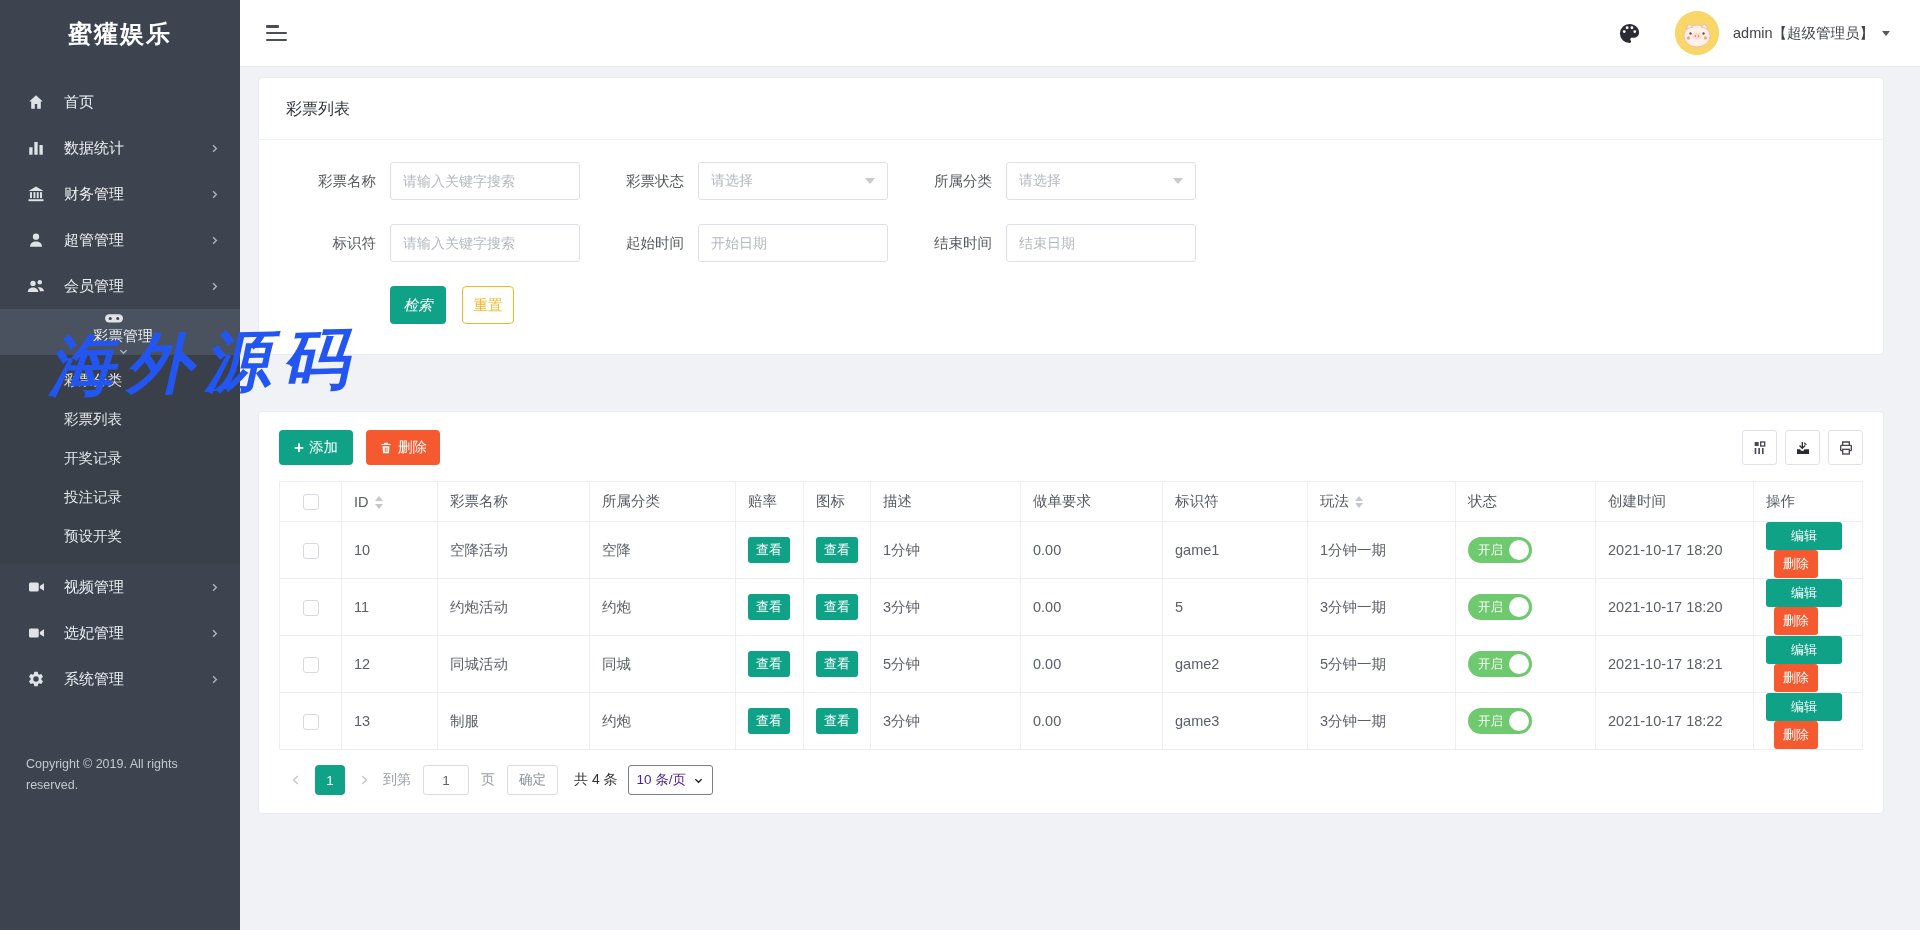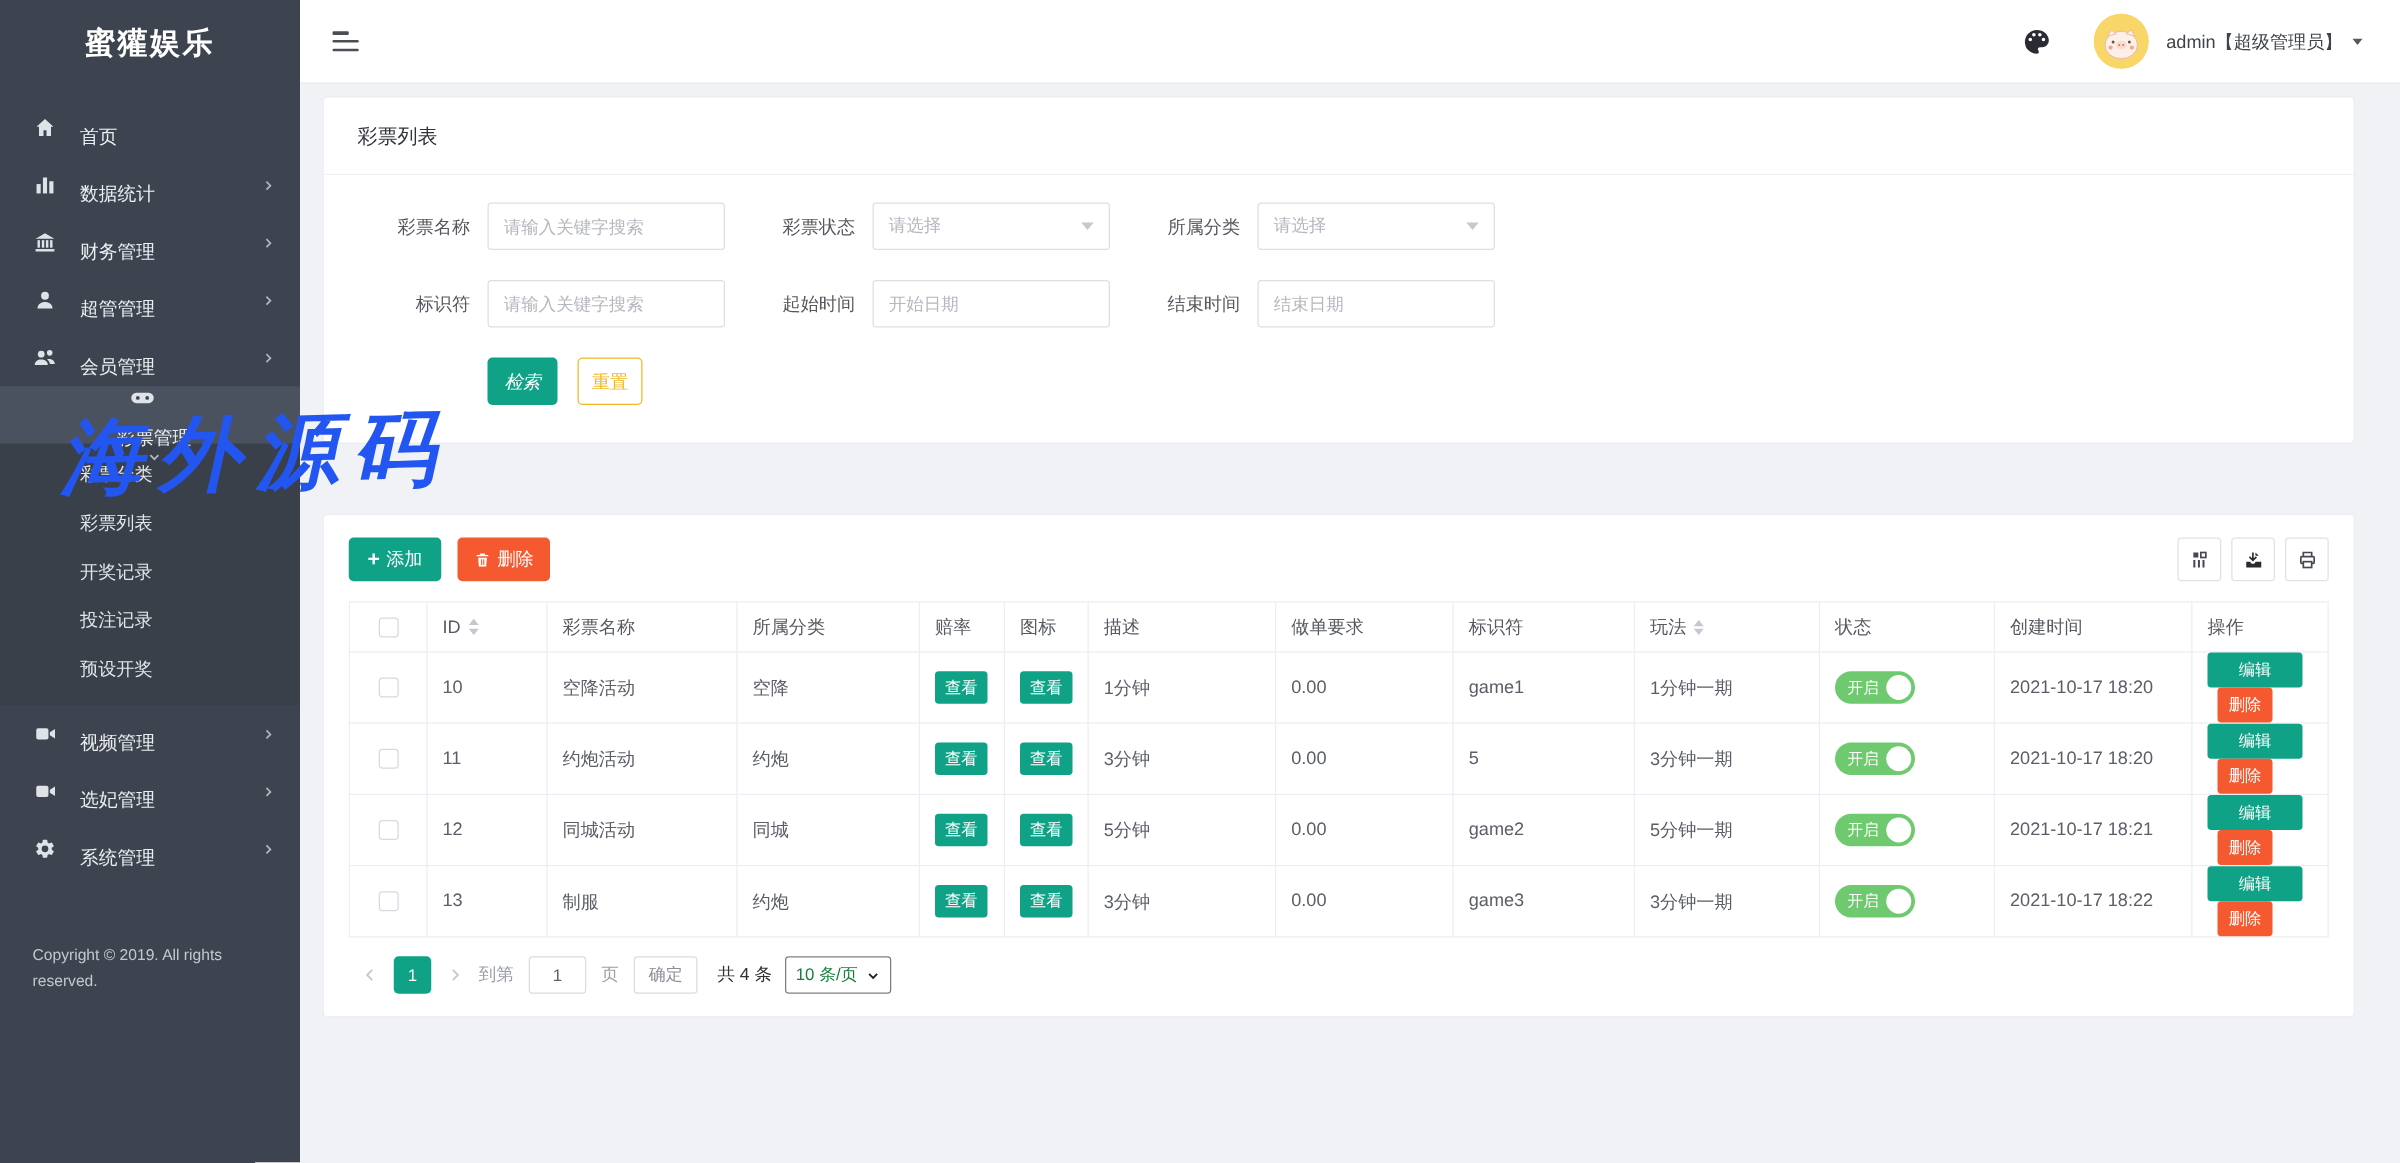--- a/index.html
+++ b/index.html
@@ -6,21 +6,21 @@
   html,body { width:1920px; height:930px; overflow:hidden; font-family:"Liberation Sans","DejaVu Sans",sans-serif; }
   body { background:#f0f2f6; }
   .app { display:flex; width:1920px; height:930px; }
 
   
   .sidebar { width:240px; min-width:240px; height:930px; background:#3d444f; color:#e9ecef; position:relative; z-index:2; }
   .logo { height:67px; display:flex; align-items:center; justify-content:center; font-size:24px; font-weight:bold; color:#fff; letter-spacing:2px; }
   .nav { margin-top:12px; }
   .nav-item { height:46px; display:flex; align-items:center; padding:0 20px 0 26px; font-size:15px; cursor:pointer; color:#eceff2; }
   .nav-item .nav-icon { width:20px; height:20px; margin-right:18px; display:flex; align-items:center; justify-content:center; color:#dfe3e8; }
-  .nav-item .nav-label { flex:1;margin-top:14px; }
+  .nav-item .nav-label { flex:1; }
   .nav-arrow { color:#aeb6bf; display:flex; align-items:center; }
   .nav-arrow.down svg { transform:rotate(90deg); }
   .nav-item.active { background:#4a5260;flex-direction:column; }
   .subnav { background:#39404a; padding:6px 0 8px; }
   .subnav-item { height:39px; line-height:39px; padding-left:64px; font-size:14.5px; color:#e2e6ea; cursor:pointer; }
   .copyright { margin-top:52px; padding:0 26px; font-size:12.5px; color:#c3c8ce; line-height:1.65; width:215px; }
 
   
   .main { flex:1; display:flex; flex-direction:column; height:930px; }
   .topbar { height:67px; background:#fff; border-bottom:1px solid #e7e9ed; display:flex; align-items:center; justify-content:space-between; padding:0 30px 0 26px; }
@@ -79,21 +79,21 @@
   .btn-edit { background:#0fa286; color:#fff; font-size:13px; padding:5px 25px; border-radius:3px; border:none; cursor:pointer; font-family:Liberation Serif, serif; }
   .btn-rowdel { background:#f5592f; color:#fff; font-size:13px; padding:5px 9px; border-radius:3px; border:none; cursor:pointer; margin-left:8px; font-family:inherit; }
 
   .pagination { display:flex; align-items:center; padding:15px 4px 18px; font-size:14px; color:#606266; }
   .pg-arrow { color:#c6c9cf; display:flex; margin:0 6px; cursor:default; }
   .pg-page { width:30px; height:30px; background:#0fa286; color:#fff; border-radius:4px; display:flex; align-items:center; justify-content:center; font-size:13.5px; margin:0 6px; cursor:pointer; }
   .pg-text { color:#9b9fa6; color:#9ba0a8; margin:0 6px; }
   .pg-input { width:46px; height:30px; border:1px solid #d9dce1; border-radius:3px; text-align:center; font-size:13.5px; color:#606266; outline:none; margin:0 6px; font-family:inherit; }
   .pg-confirm { height:30px; padding:0 11px; background:#fff; border:1px solid #d9dce1; border-radius:3px; color:#8a8f97; font-size:13.5px; cursor:pointer; margin:0 6px; font-family:inherit; }
   .pg-total { color:#303133; margin:0 10px; }
-  .pg-select { height:30px; border:1px solid #7d7d85; border-radius:3px; display:flex; align-items:center; padding:0 8px; font-size:13.5px; color:#15803d; cursor:pointer; background:#fff; }
+  .pg-select { height:30px; border:1px solid #7d7d85; border-radius:3px; display:flex; align-items:center; padding:0 8px; font-size:13.5px; color:#4c1d95; cursor:pointer; background:#fff; }
   .pg-select .sel-caret { margin-left:7px; display:flex; }
 
   
   .watermark { position:absolute; left:48px; top:318px; z-index:40; font-family:"DejaVu Serif","Liberation Serif",serif; font-style:italic; font-weight:bold; font-size:66px; color:#2356f1; letter-spacing:12px; transform:rotate(-1.5deg); pointer-events:none; white-space:nowrap; }
 </style>
 </head>
 <body>
 
 <div class="app">
 

